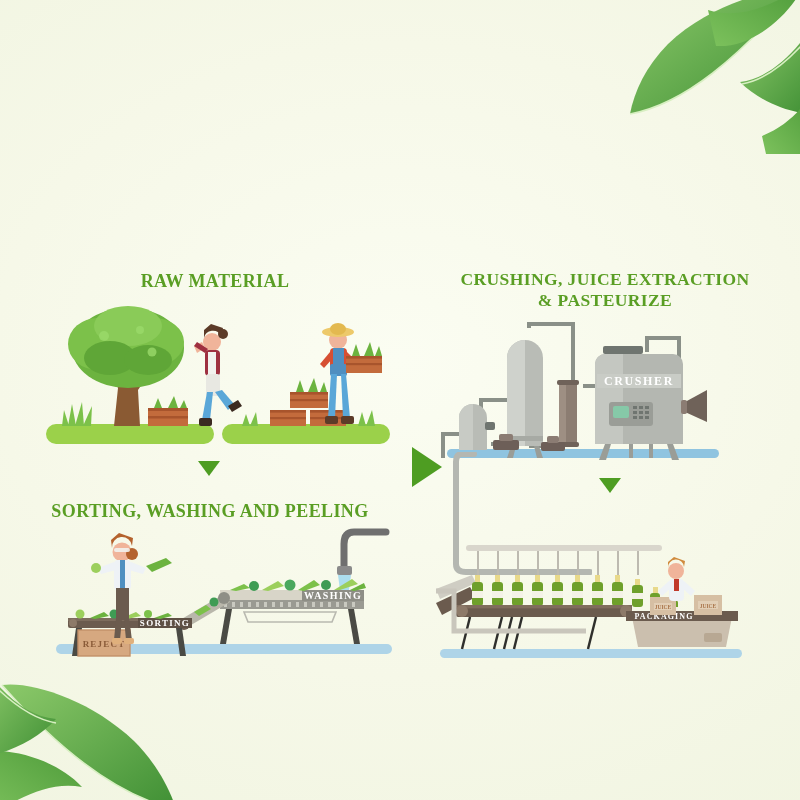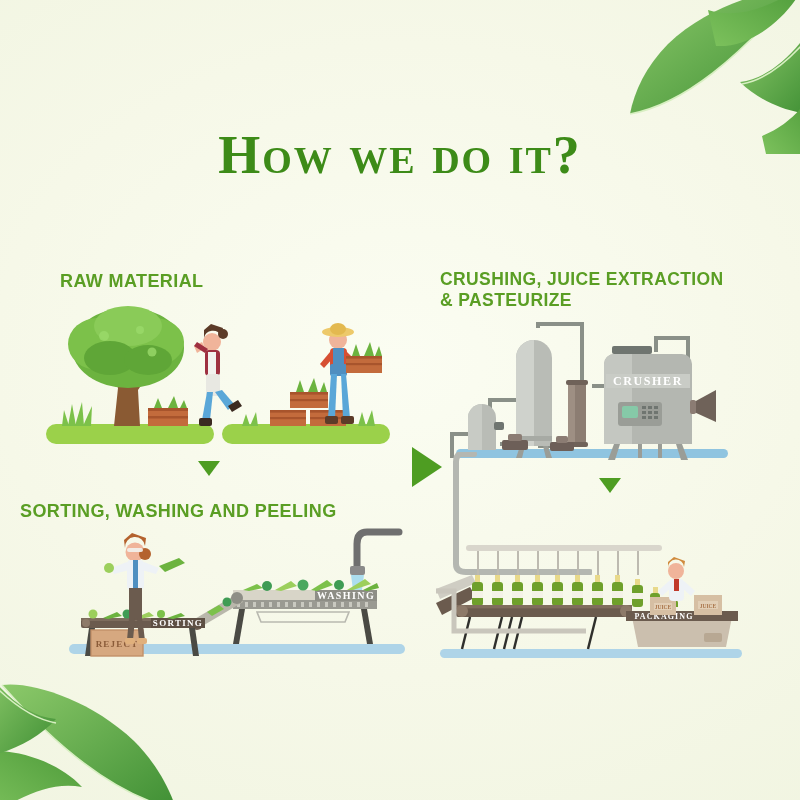--- a/index.html
+++ b/index.html
@@ -21,22 +21,22 @@
   
   .title{
     position:absolute;top:128px;left:0;width:800px;text-align:center;
     font-family:"Liberation Serif","DejaVu Serif",serif;
     font-size:54px;line-height:1;font-weight:700;
     color:#3d8b18;letter-spacing:2px;
     font-variant:small-caps;
   }
   
   .sec-label{
-    position:absolute;
-    font-family:Liberation Sans, sans-serif;
+    position:absolute;text-align:center;
+    font-family:Liberation Serif, serif;
     font-weight:700;font-size:18px;letter-spacing:.4px;
     color:#5a9e24;line-height:1.22;
   }
   #lbl-raw{top:271px;left:60px;width:310px;}
   #lbl-crush{top:269px;left:440px;width:330px;font-size:17.5px;}
   #lbl-sort{top:501px;left:20px;width:380px;}
   #lbl-fill{top:521px;left:450px;width:320px;}
 
   
   .tri-down{
@@ -48,22 +48,22 @@
   #arrow-crush-fill{top:478px;left:599px;}
   #arrow-left-right{
     position:absolute;top:447px;left:412px;width:0;height:0;
     border-top:20px solid transparent;border-bottom:20px solid transparent;
     border-left:30px solid #4e9d22;
   }
 
   
   .scene{position:absolute;}
   #scene-raw{top:296px;left:42px;width:350px;height:155px;}
-  #scene-crush{top:318px;left:442px;width:300px;height:150px;}
-  #scene-sort{top:528px;left:67px;width:340px;height:135px;}
+  #scene-crush{top:318px;left:433px;width:300px;height:150px;}
+  #scene-sort{top:528px;left:54px;width:340px;height:135px;}
   #scene-fill{top:545px;left:436px;width:310px;height:120px;}
   .scene svg{display:block;}
 </style>
 </head>
 <body>
 
 <div id="stage">
 
   <div class="leafwrap leaf-tr">
     <svg viewBox="0 0 220 170" width="220" height="170">
@@ -93,21 +93,20 @@
       <g>
         <path d="M190 168 C134 156 74 110 16 44 C44 40 104 58 148 100 C170 122 184 148 190 168 Z" fill="url(#lg1)"></path>
         <path d="M190 168 C134 156 74 110 16 44" stroke="#d8efc2" stroke-width="1.6" fill="none"></path>
         <path d="M96 146 C64 140 34 156 2 176 L0 110 C34 108 74 122 96 146 Z" fill="url(#lg2)"></path>
         <path d="M70 78 C44 76 22 58 0 30 L0 116 C26 110 52 98 70 78 Z" fill="url(#lg1)"></path>
         <path d="M0 36 C24 62 46 78 70 82" stroke="#d8efc2" stroke-width="1.5" fill="none"></path>
       </g>
     </svg>
   </div>
 
-  <div class="title">How we do it?</div>
 
   <div class="sec-label" id="lbl-raw">RAW MATERIAL</div>
 
   <div class="sec-label" id="lbl-sort">SORTING, WASHING AND PEELING</div>
 
   <div class="sec-label" id="lbl-crush">
     <div>CRUSHING, JUICE EXTRACTION</div>
     <div>&amp; PASTEURIZE</div>
   </div>
 

